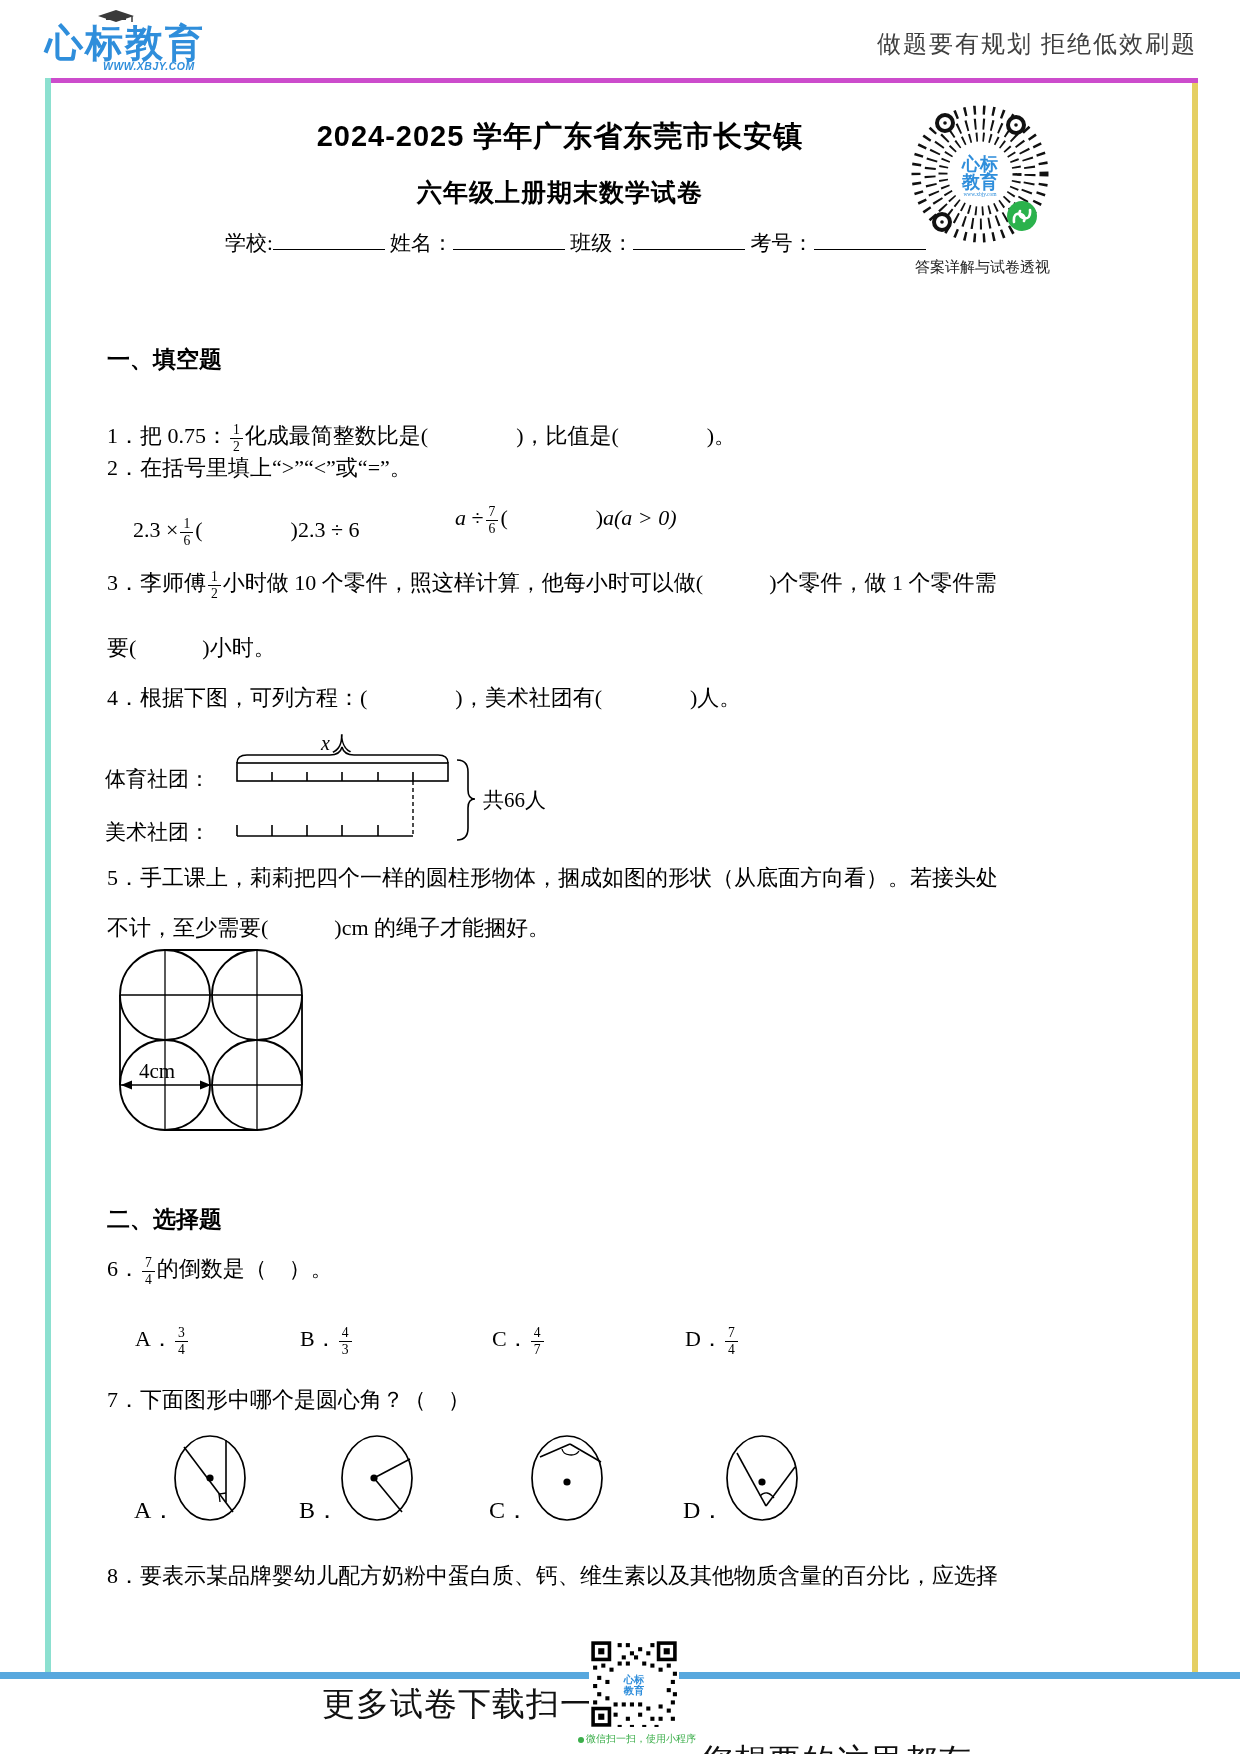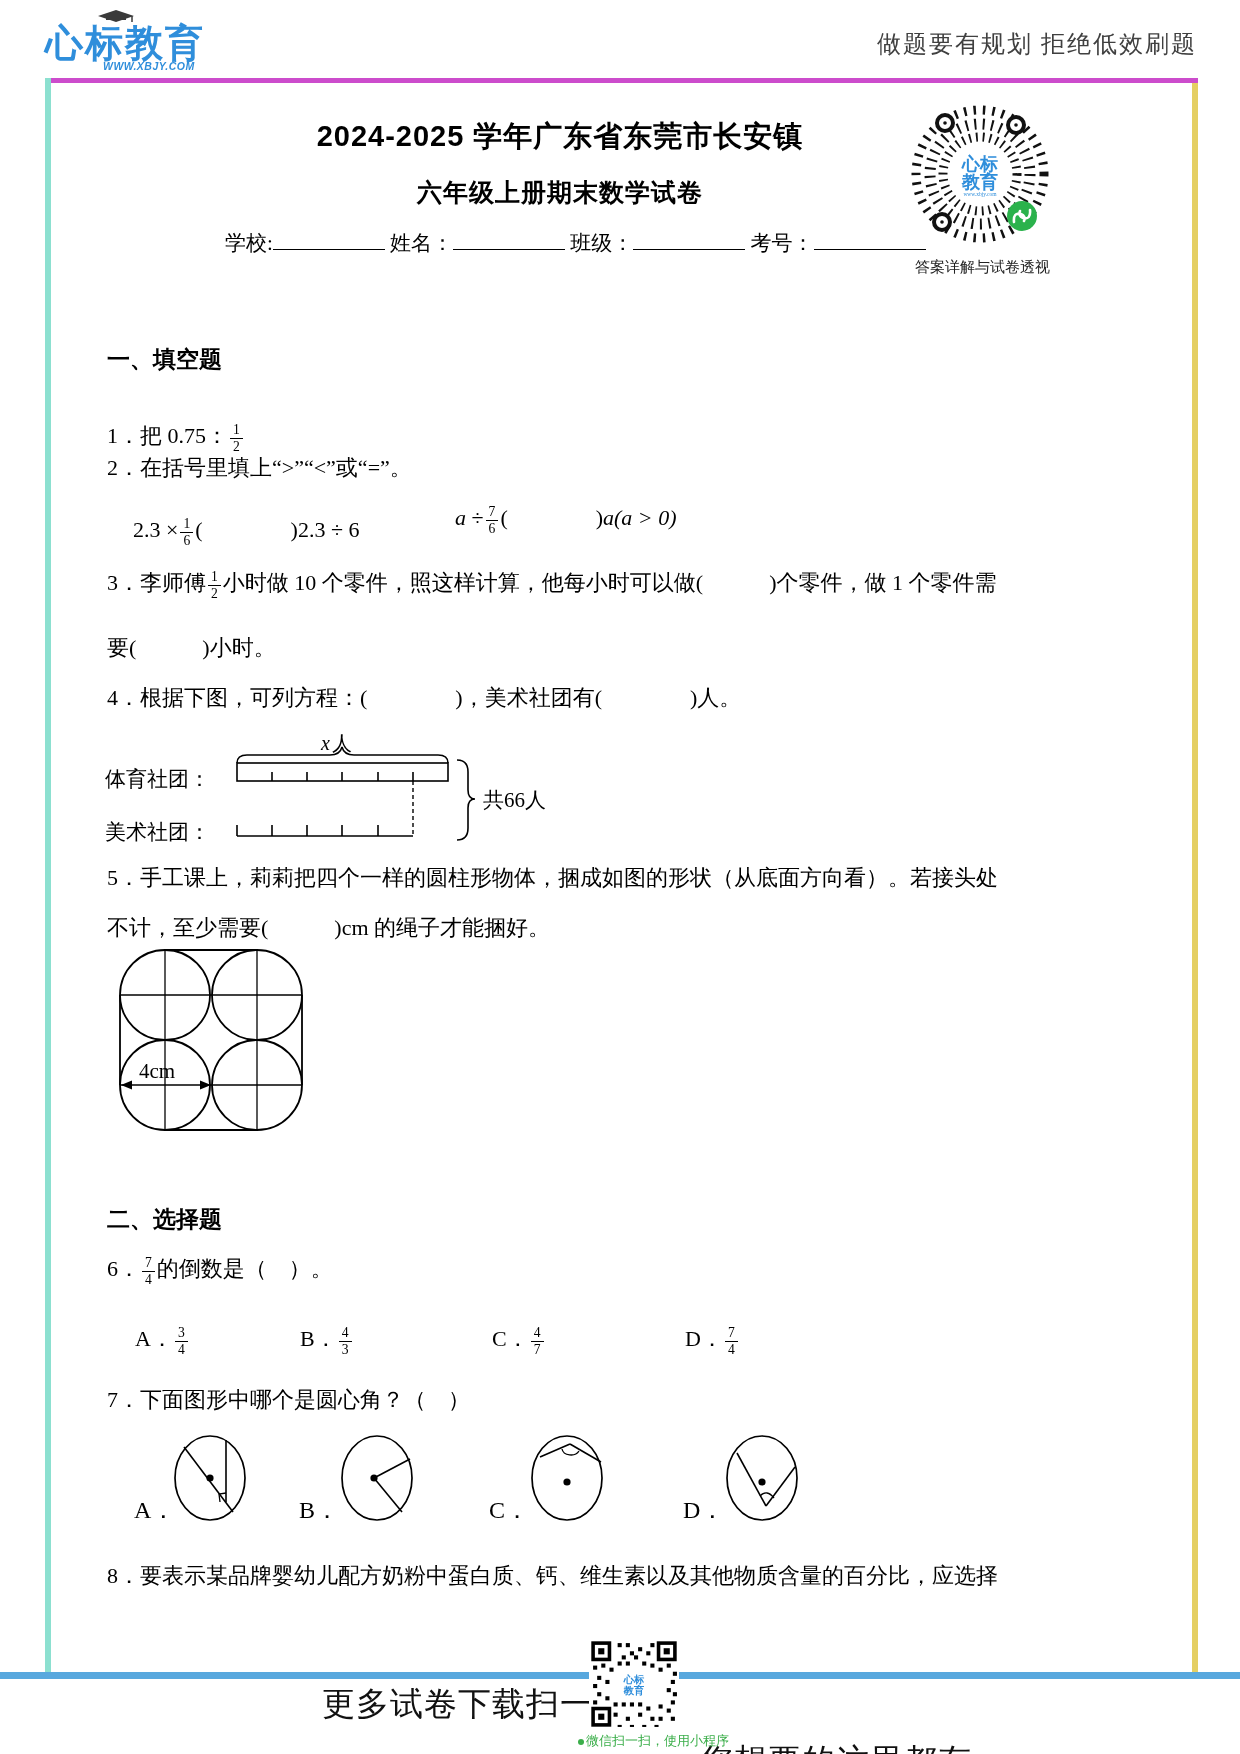--- a/index.html
+++ b/index.html
@@ -41,21 +41,21 @@
   
   svg text { font-family:"Liberation Serif","DejaVu Serif",serif; }
 
   
   .figlab { font-size:24px; }
 
   
   .foot-line { left:0; top:1672px; width:1240px; height:7px; background:#58A8DE; }
   .foot-txt { font-size:33px; font-weight:normal; color:#111; letter-spacing:1px; }
   .fqr { left:589px; top:1639px; width:90px; height:90px; background:#fff; }
-  .fqr-cap { left:578px; top:1732px; width:112px; text-align:center; font-size:13px; color:#3BAE4A; white-space:nowrap; }
+  .fqr-cap { left:578px; top:1732px; width:112px; text-align:center; font-size:10px; color:#3BAE4A; white-space:nowrap; }
   .gdot { display:inline-block; width:6px; height:6px; border-radius:50%; background:#3BAE4A; vertical-align:middle; margin-right:2px; }
 </style>
 </head>
 <body>
 
 <div>
 
   <div class="abs logo-cap">
     <svg width="44" height="16" viewBox="0 0 44 16">
         <path d="M4 8 L22 2 L40 8 L22 14 Z" fill="#3a3a3a"></path>
@@ -100,21 +100,21 @@
     <g>
       <circle cx="120" cy="120" r="15" fill="#2BB24C"></circle>
       <path d="M112 126 q-1 -10 7 -8 q5 2 3 7 M128 114 q1 10 -7 8 q-5 -2 -3 -7" fill="none" stroke="#fff" stroke-width="2.6" stroke-linecap="round"></path>
     </g>
   </svg>
   <div class="abs qr-caption">答案详解与试卷透视</div>
 
   <div class="abs sec-h hei" style="left:107px; top:344px;">一、填空题</div>
 
   <div class="abs q" style="left:107px; top:384px;margin-top:30px;">
-    <span>1．把 0.75：</span><span class="frac"><span class="fn">1</span><span class="fd">2</span></span>
+    <span>1．把 0.75：</span><span class="frac"><span class="fn">1</span><span class="fd">2</span></span><span>化成最简整数比是(　　　　)，比值是(　　　　)。</span>
   </div>
 
   <div class="abs q" style="left:107px; top:446px;">2．在括号里填上“&gt;”“&lt;”或“=”。</div>
 
   <div class="abs q" style="left:107px; top:506px; line-height:48px;margin-left:26px;">
     <span>2.3 ×</span><span class="frac"><span class="fn">1</span><span class="fd">6</span></span><span>(　　　　)2.3 ÷ 6</span>
   </div>
   <div class="abs q" style="left:455px; top:494px; line-height:48px;">
     <i class="var">a</i><span> ÷</span><span class="frac"><span class="fn">7</span><span class="fd">6</span></span><span>(　　　　)</span><i class="var">a(a &gt; 0)</i>
   </div>

